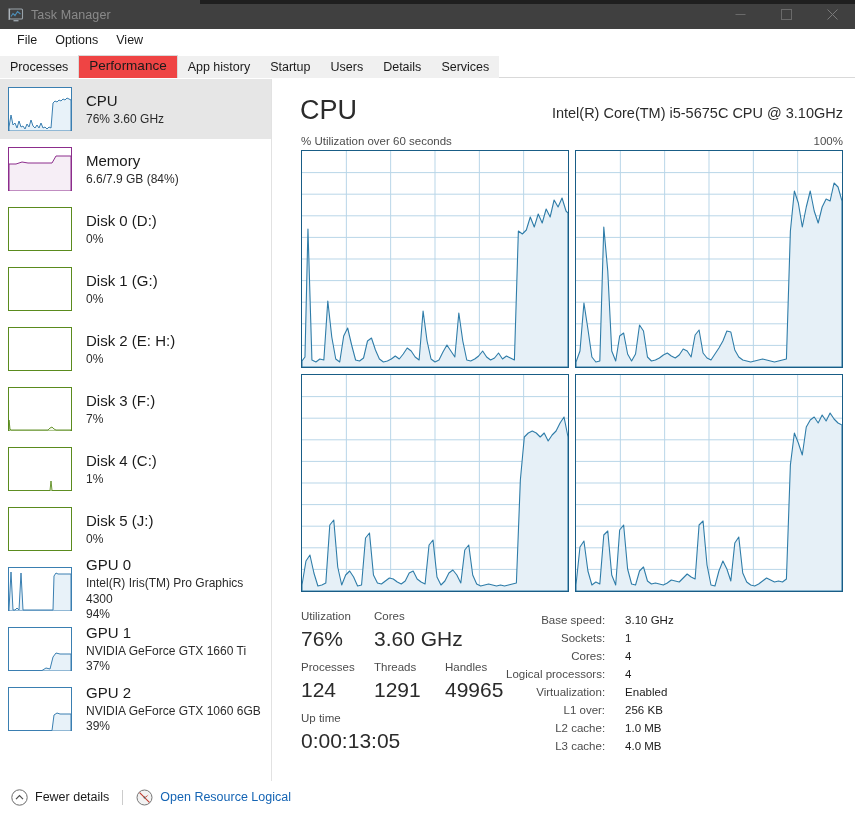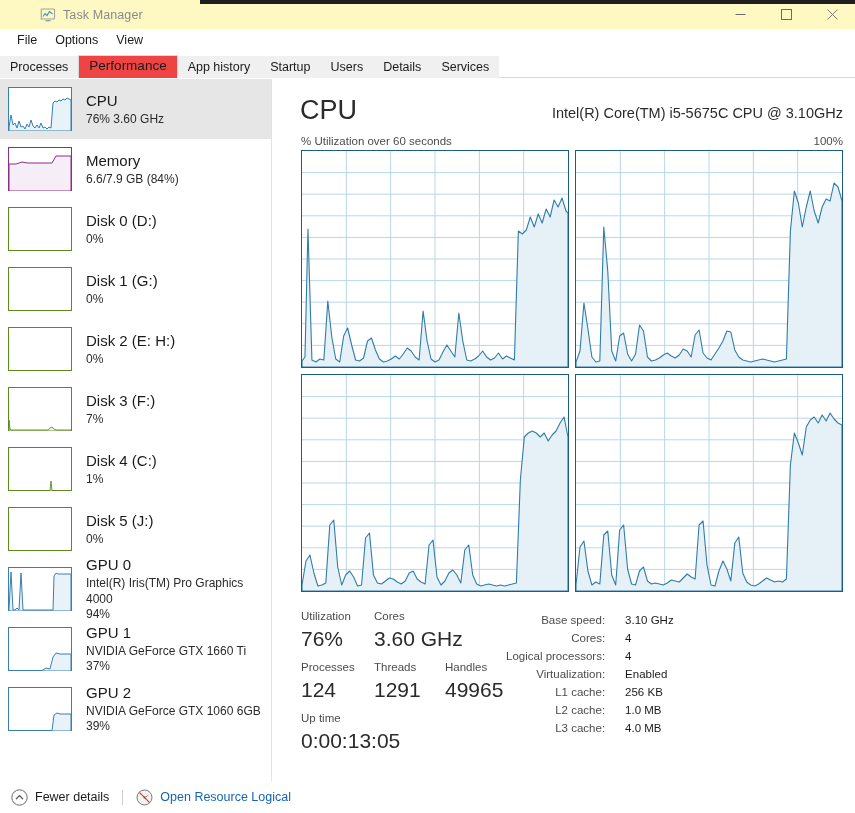--- a/index.html
+++ b/index.html
@@ -9,22 +9,22 @@
     overflow: hidden;
     background: #ffffff;
     font-family: "Liberation Sans", sans-serif;
     color: #1b1b1b;
     -webkit-font-smoothing: antialiased;
   }
 
   
   #titlebar {
     position: absolute; left: 0; top: 0; width: 855px; height: 29px;
-    background: #fef9c3;
-    display: flex; align-items: center; padding-left: 32px;
+    background: #404040;
+    display: flex; align-items: center;
   }
   #titlebar-strip {
     position: absolute; left: 200px; top: 0; width: 655px; height: 4px;
     background: #1f1f1f;
   }
   .title-icon {
     width: 16px; height: 16px; margin-left: 8px; margin-right: 7px;
     position: relative; flex: none;
   }
   .title-text {
@@ -321,21 +321,21 @@
 
   <div class="side-item tall">
     <div class="thumb">
       <svg viewBox="0 0 64 44" preserveAspectRatio="none">
         <rect x="0.5" y="0.5" width="63" height="43" fill="#fff" stroke="#3a7fb1" stroke-width="1"></rect>
         <path d="M1,44 L1,42 L3,5 L5,43 L7,43 L9,41 L11,43 L13,6 L15,43 L45,43 L46,9 L48,6 L50,7 L63,7 L63,44 Z" fill="#e8f2f9" stroke="#3a7fb1" stroke-width="1"></path>
       </svg>
     </div>
     <div class="side-text">
       <div class="side-title">GPU 0</div>
-      <div class="side-sub">Intel(R) Iris(TM) Pro Graphics 4000</div>
+      <div class="side-sub">Intel(R) Iris(TM) Pro Graphics 4300</div>
       <div class="side-sub2">94%</div>
     </div>
   </div>
 
   <div class="side-item tall">
     <div class="thumb">
       <svg viewBox="0 0 64 44" preserveAspectRatio="none">
         <rect x="0.5" y="0.5" width="63" height="43" fill="#fff" stroke="#3a7fb1" stroke-width="1"></rect>
         <path d="M1,44 L1,43.5 L34,43.5 L38,41 L42,42 L45,30 L48,26 L52,27 L63,27 L63,44 Z" fill="#e8f2f9" stroke="#3a7fb1" stroke-width="1"></path>
       </svg>
@@ -491,33 +491,37 @@
     </div>
 
     <div id="stat-table">
       <table>
         <tbody>
             <tr>
           <td class="k">Base speed:</td>
           <td class="v">3.10 GHz</td>
         </tr>
         <tr>
+          <td class="k">Sockets:</td>
+          <td class="v">1</td>
+        </tr>
+        <tr>
           <td class="k">Cores:</td>
           <td class="v">4</td>
         </tr>
         <tr>
           <td class="k">Logical processors:</td>
           <td class="v">4</td>
         </tr>
         <tr>
           <td class="k">Virtualization:</td>
           <td class="v">Enabled</td>
         </tr>
         <tr>
-          <td class="k">L1 cache:</td>
+          <td class="k">L1 over:</td>
           <td class="v">256 KB</td>
         </tr>
         <tr>
           <td class="k">L2 cache:</td>
           <td class="v">1.0 MB</td>
         </tr>
         <tr>
           <td class="k">L3 cache:</td>
           <td class="v">4.0 MB</td>
         </tr>

